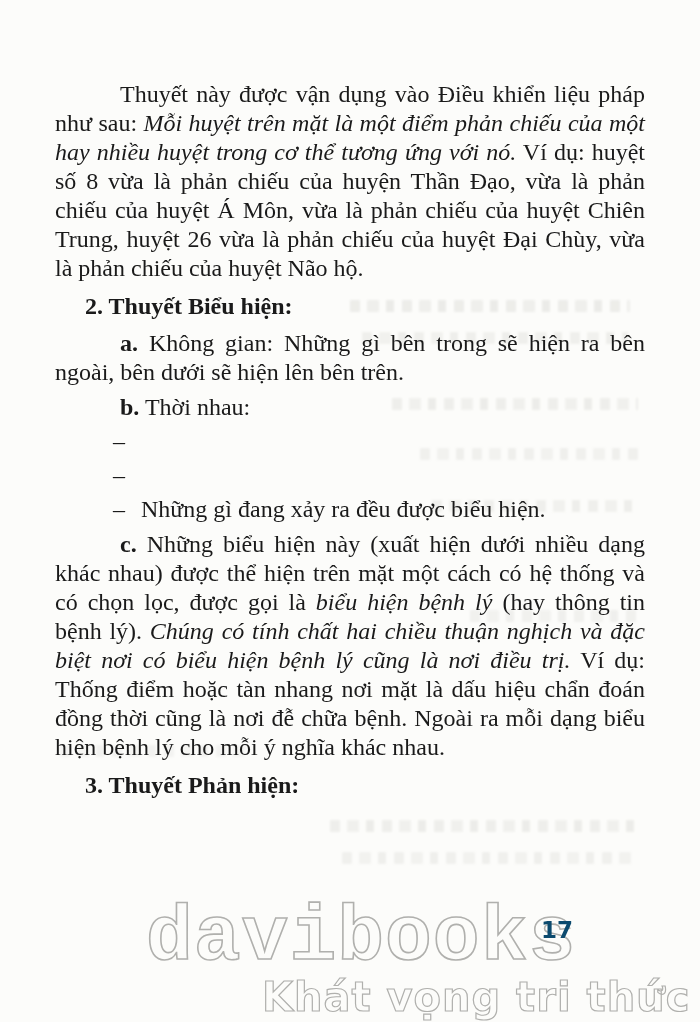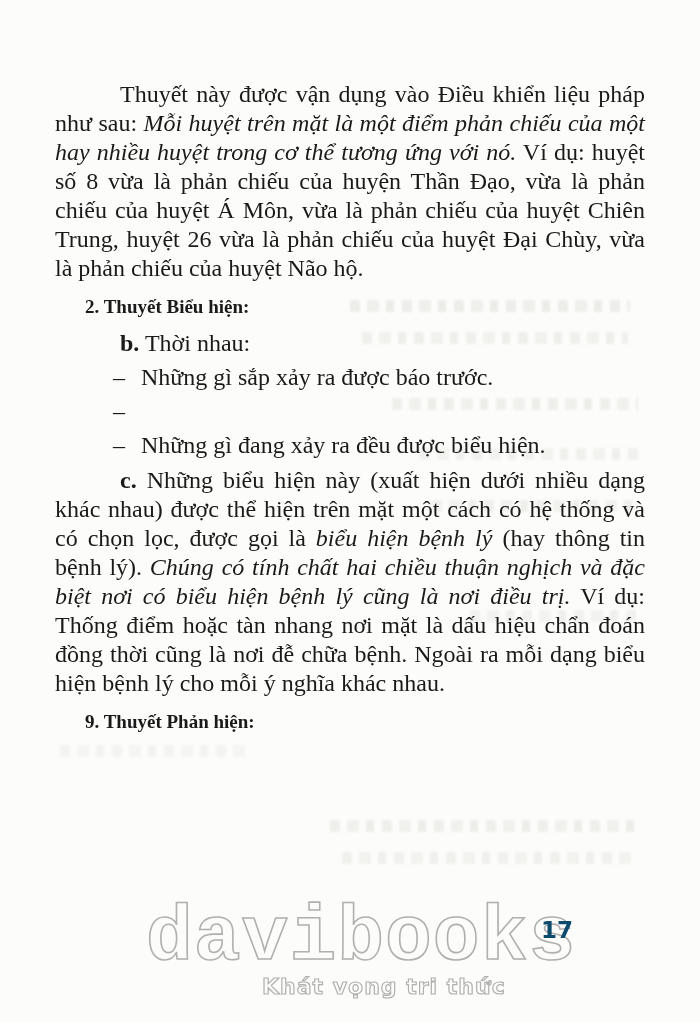--- a/index.html
+++ b/index.html
@@ -21,21 +21,21 @@
     width: 590px;
     font-size: 24px;
     line-height: 29px;
     text-align: justify;
   }
   .para { margin: 0; text-indent: 65px; }
   .para.gap { margin-top: 6px; }
   .it { font-style: italic; }
   .bold { font-weight: bold; }
   .heading {
-    font-size: 19px;
+    font-size: 24px;
     font-weight: bold;
     margin: 9px 0 8px 0;
     text-indent: 30px;
     text-align: left;
   }
   .bullet {
     display: flex;
     margin: 5px 0 0 58px;
     text-align: left;
   }
@@ -64,21 +64,21 @@
     color: transparent;
     -webkit-text-stroke: 1.6px #a3a3a0;
     opacity: 0.85;
     pointer-events: none;
   }
   .wm-slogan {
     position: absolute;
     left: 262px; top: 974px;
     font-family: "DejaVu Sans", "Liberation Sans", sans-serif;
     font-weight: bold;
-    font-size: 22px;
+    font-size: 40px;
     letter-spacing: 1px;
     color: transparent;
     -webkit-text-stroke: 1.2px #a3a3a0;
     opacity: 0.85;
     pointer-events: none;
   }
   .page-num {
     position: absolute;
     left: 541px; top: 917px;
     font-family: "DejaVu Sans", "Liberation Sans", sans-serif;
@@ -101,38 +101,38 @@
   <div class="ghost" style="left:60px;  top:745px; width:190px; opacity:.12;"></div>
   <div class="ghost" style="left:330px; top:820px; width:308px; opacity:.2;"></div>
   <div class="ghost" style="left:342px; top:852px; width:296px; opacity:.17;"></div>
 
   <div class="text-block">
 
     <p class="para"><span>Thuyết này được vận dụng vào Điều khiển liệu pháp như sau: </span><span class="it">Mỗi huyệt trên mặt là một điểm phản chiếu của một hay nhiều huyệt trong cơ thể tương ứng với nó.</span><span> Ví dụ: huyệt số 8 vừa là phản chiếu của huyện Thần Đạo, vừa là phản chiếu của huyệt Á Môn, vừa là phản chiếu của huyệt Chiên Trung, huyệt 26 vừa là phản chiếu của huyệt Đại Chùy, vừa là phản chiếu của huyệt Não hộ.</span></p>
 
     <h2 class="heading">2. Thuyết Biểu hiện:</h2>
 
+    <p class="para"><span class="bold">a.</span><span> Không gian: Những gì bên trong sẽ hiện ra bên ngoài, bên dưới sẽ hiện lên bên trên.</span></p>
 
     <p class="para gap"><span class="bold">b.</span><span> Thời nhau:</span></p>
 
     <div class="bullet">
         <span class="dash">–</span>
-        <span>Những gì sắp xảy ra được báo trước.</span>
       </div>
     <div class="bullet">
         <span class="dash">–</span>
       </div>
     <div class="bullet">
         <span class="dash">–</span>
         <span>Những gì đang xảy ra đều được biểu hiện.</span>
       </div>
 
     <p class="para gap"><span class="bold">c.</span><span> Những biểu hiện này (xuất hiện dưới nhiều dạng khác nhau) được thể hiện trên mặt một cách có hệ thống và có chọn lọc, được gọi là </span><span class="it">biểu hiện bệnh lý</span><span> (hay thông tin bệnh lý). </span><span class="it">Chúng có tính chất hai chiều thuận nghịch và đặc biệt nơi có biểu hiện bệnh lý cũng là nơi điều trị.</span><span> Ví dụ: Thống điểm hoặc tàn nhang nơi mặt là dấu hiệu chẩn đoán đồng thời cũng là nơi đễ chữa bệnh. Ngoài ra mỗi dạng biểu hiện bệnh lý cho mỗi ý nghĩa khác nhau.</span></p>
 
-    <h2 class="heading">9. Thuyết Phản hiện:</h2>
+    <h2 class="heading">3. Thuyết Phản hiện:</h2>
 
 
   </div>
 
   <div class="wm-brand">davibooks</div>
   <div class="wm-slogan">Khát vọng tri thức</div>
   <div class="page-num">17</div>
 
 </div>
 

